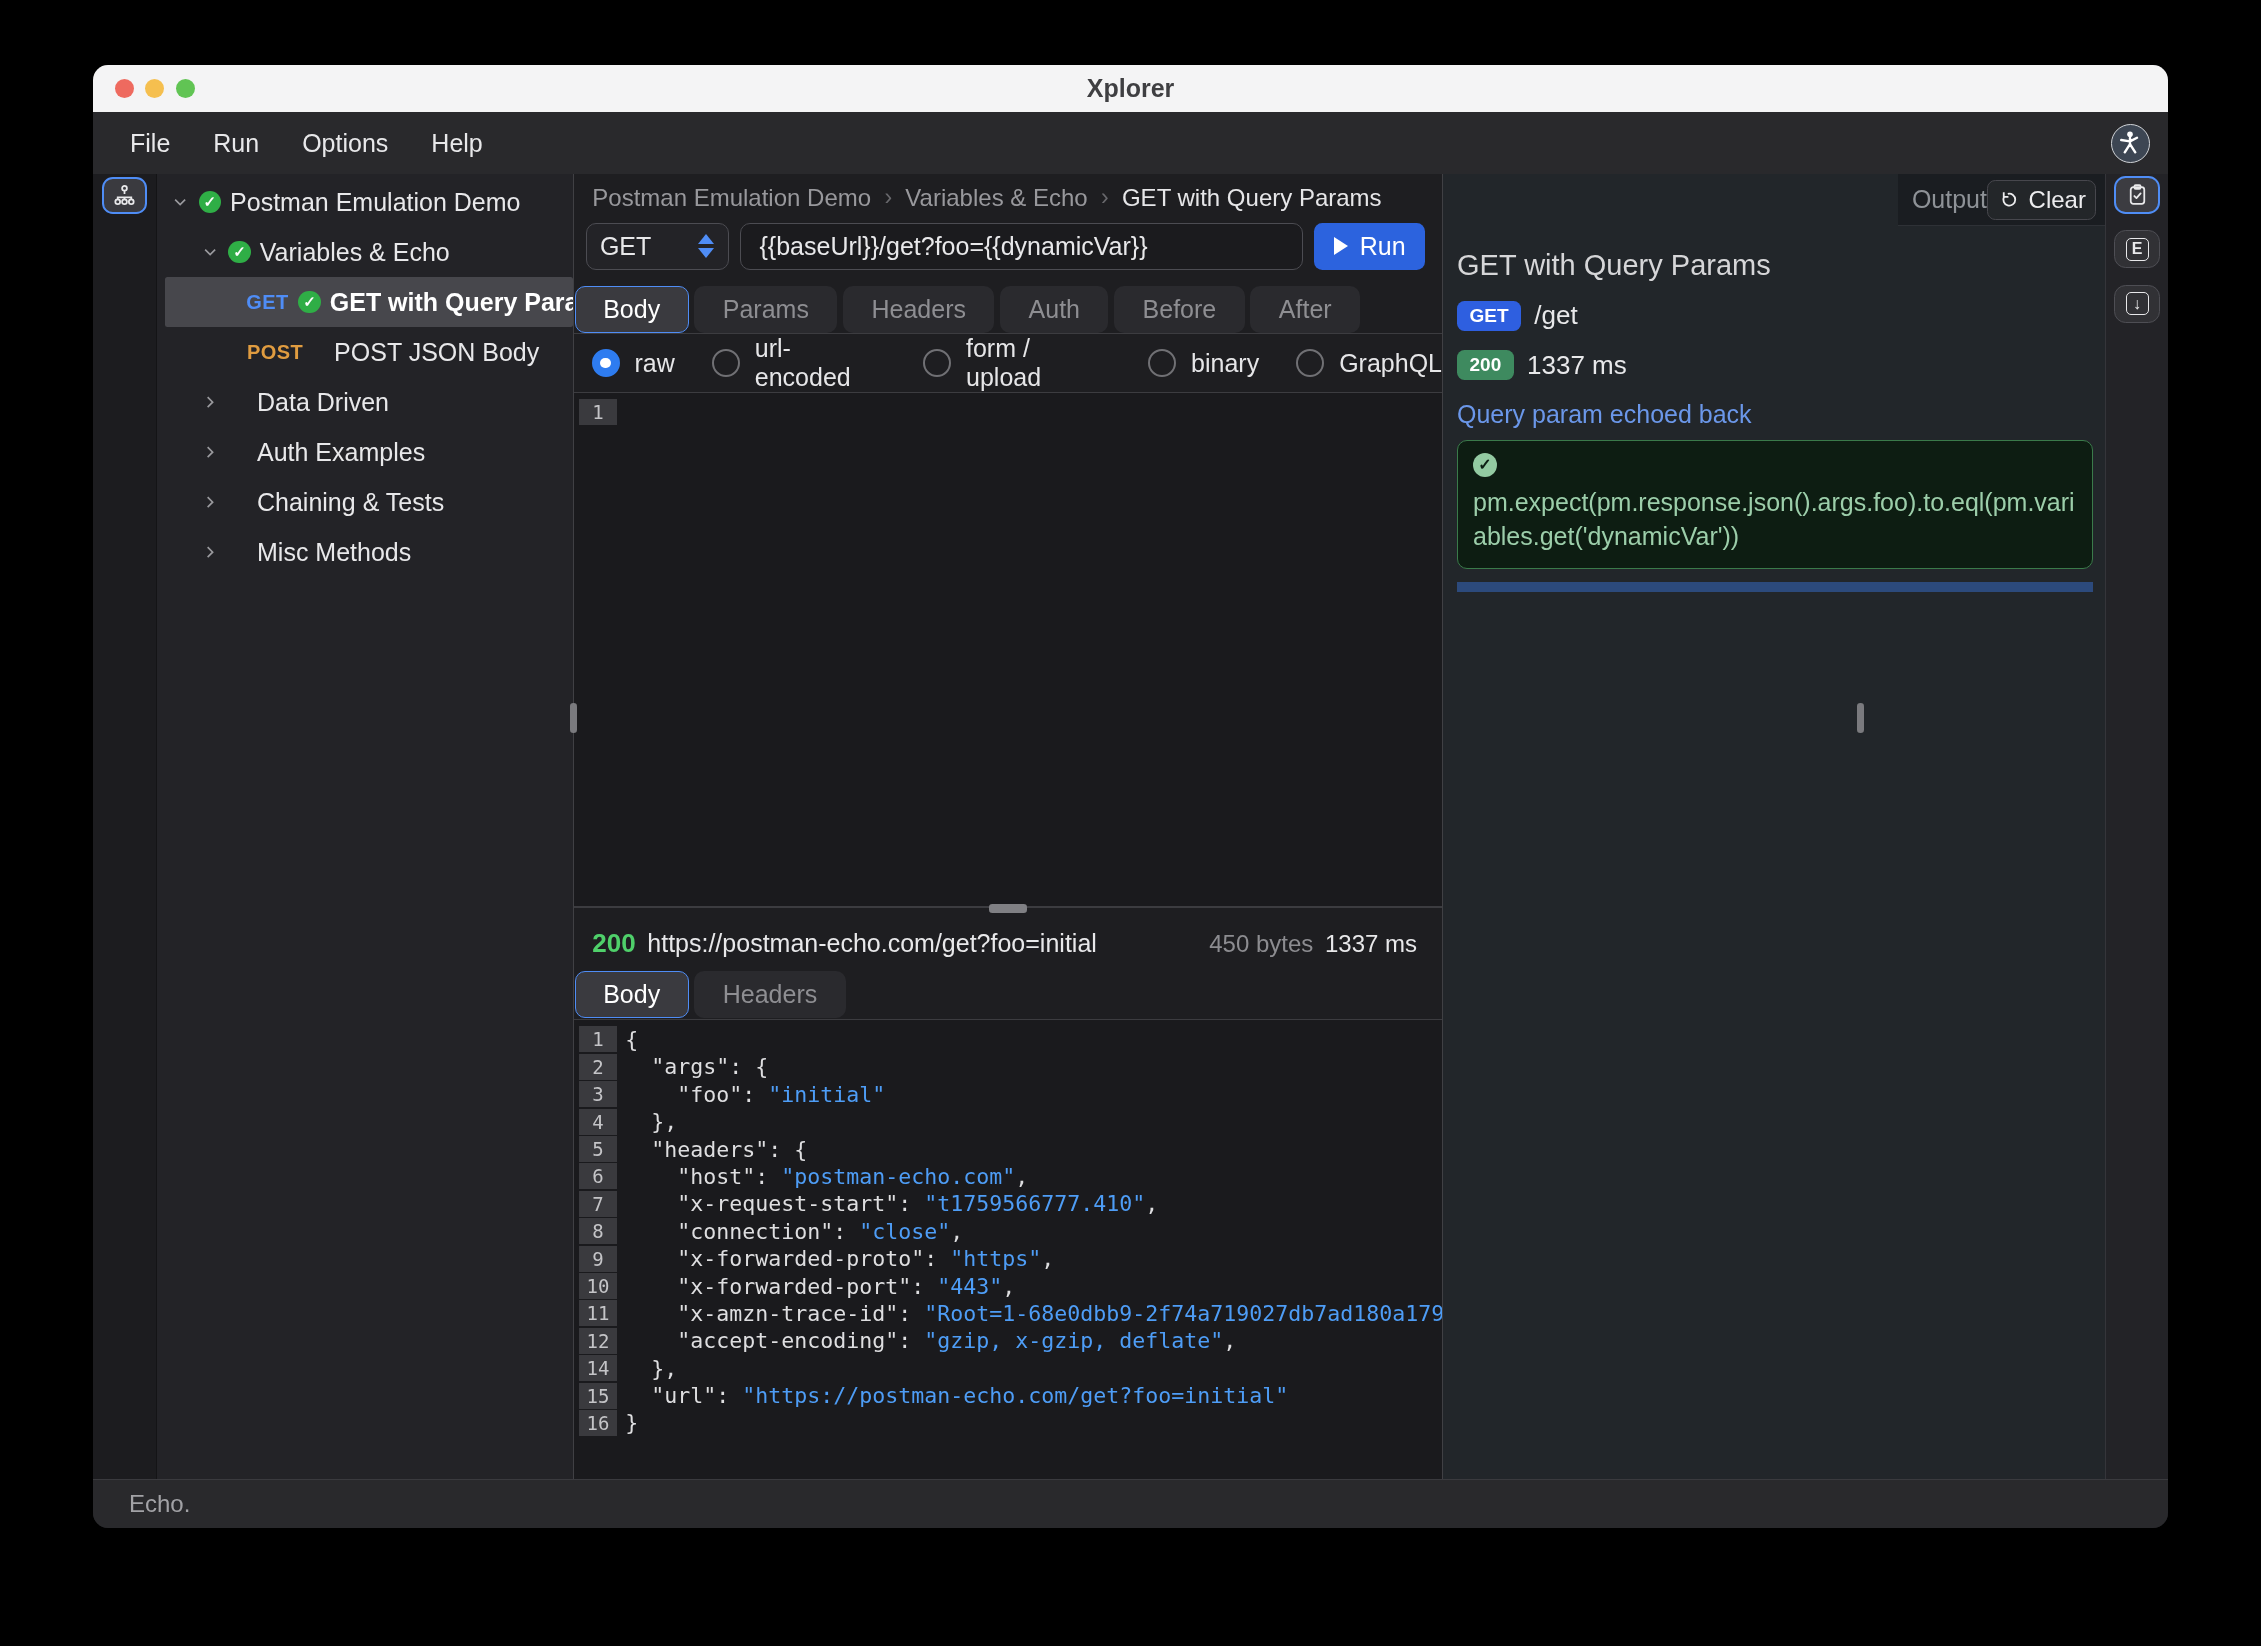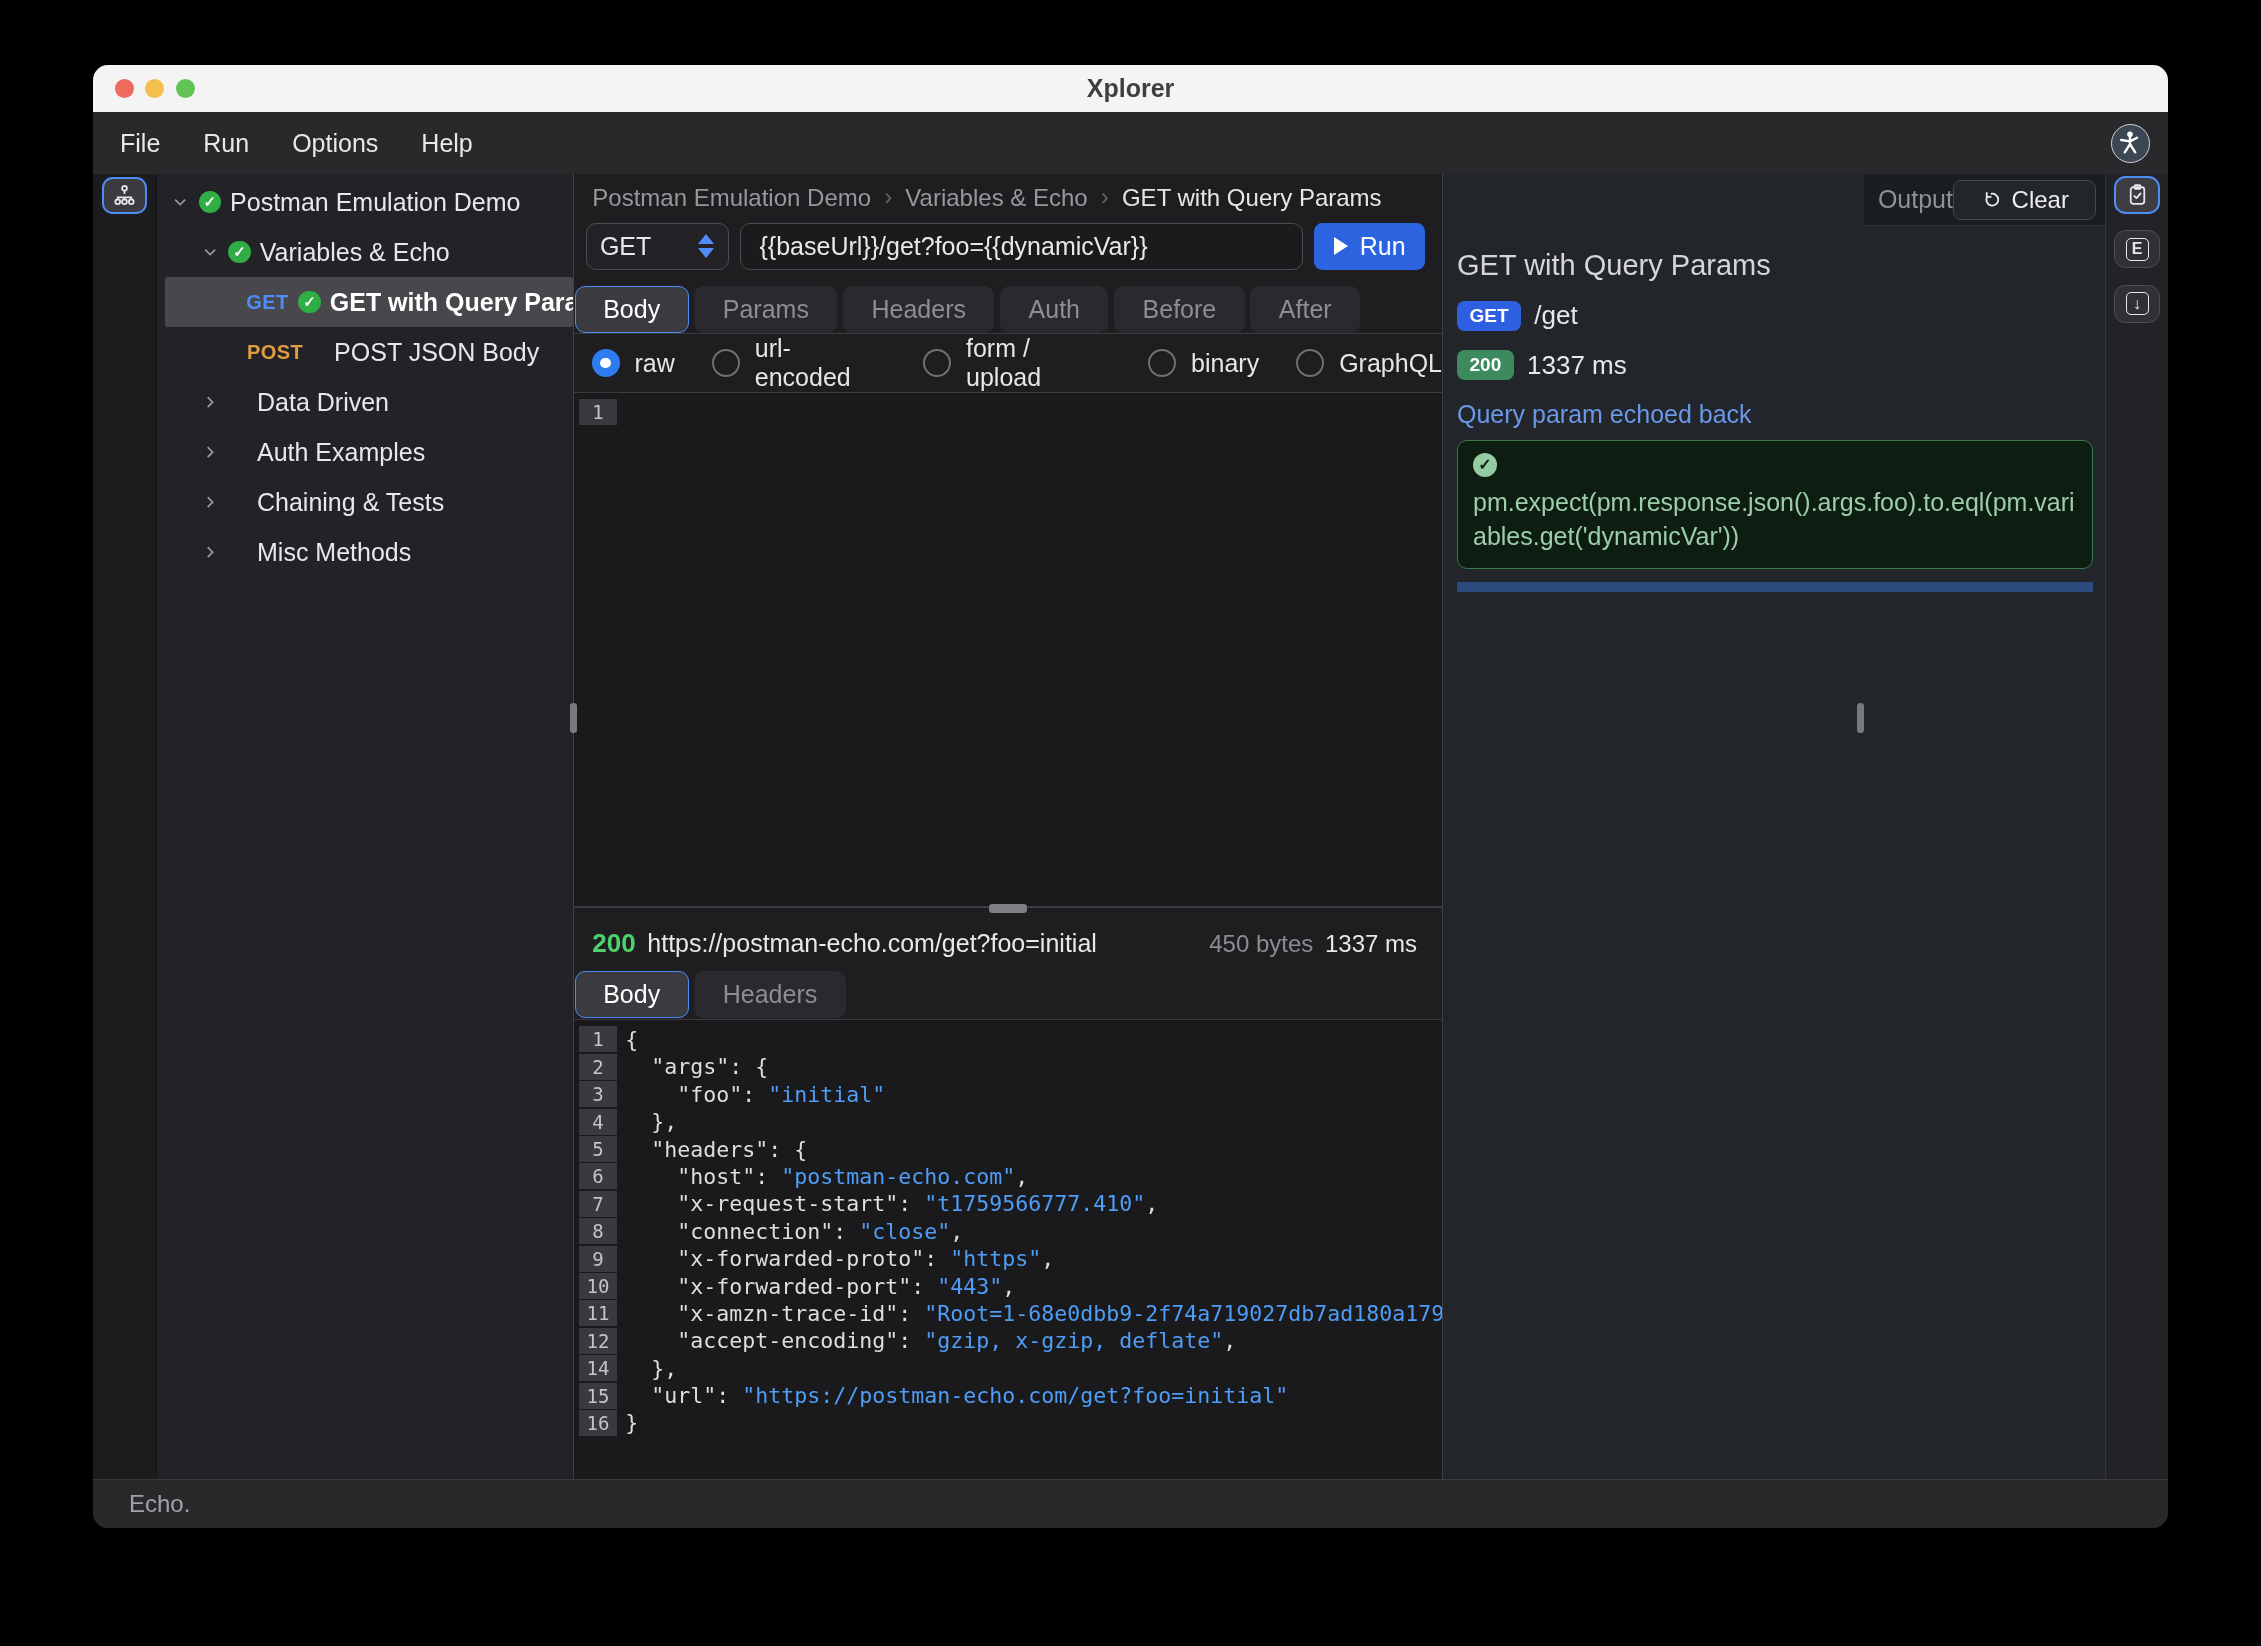--- a/index.html
+++ b/index.html
@@ -12,21 +12,21 @@
   
   .titlebar { height:47px; background:#f4f4f5; position:relative;
               display:flex; align-items:center; justify-content:center; flex:none; }
   .lights { position:absolute; left:21.6px; top:0; height:100%; display:flex; align-items:center; gap:11.6px; }
   .light { width:19px; height:19px; border-radius:50%; display:inline-block; }
   .light.red{background:#ee6a5f;} .light.yellow{background:#f5bf4f;} .light.green{background:#61c454;}
   .title { font-size:25px; font-weight:bold; color:#3f3f42; }
 
   
   .menubar { height:62px; background:#29292c; display:flex; align-items:center;
-             padding-left:27px; flex:none; position:relative; }
+             padding-left:37px; flex:none; position:relative; }
   .menu-item { font-size:25px; color:#e8e8ea; margin-right:43px; cursor:default; }
   .avatar { position:absolute; right:18.3px; top:11.6px; width:39px; height:39px; border-radius:50%;
             background:#3d4653; border:1.7px solid #cfd2d6; display:flex; align-items:center; justify-content:center; }
 
   
   .main { flex:1; display:flex; position:relative; min-height:0; }
 
   .rail { width:64px; background:#1c1c1f; border-right:0.8px solid #141416; flex:none; padding-top:3.3px;
           display:flex; flex-direction:column; align-items:center; }
   .rail-btn { width:45px; height:37px; border-radius:10.8px; background:#3a3a3f; border:2.5px solid #4f8df6;
@@ -114,21 +114,21 @@
   
   .vgrip { position:absolute; top:638px; width:6.7px; height:30px; background:#7a7a7e; border-radius:3.3px; z-index:5; }
   .vgrip.g1 { left:477px; } .vgrip.g2 { left:1764px; }
 
   
   .output { width:663px; flex:none; background:#22262a; border-right:0.8px solid #35353a;
             display:flex; flex-direction:column;align-items:flex-end; }
   .out-head { height:52px; flex:none; background:#1a1d21; border-bottom:0.8px solid #2e3136;
               display:flex; align-items:center; padding:0 9.1px 0 14px; }
   .out-title { font-size:25px; color:#8e9297; }
-  .clear-btn { margin-left:auto; height:40px; padding:0 26px; border-radius:8.3px; background:#232629;
+  .clear-btn { margin-left:auto; height:40px; padding:0 9px; border-radius:8.3px; background:#232629;
                border:1.7px solid #47474d; color:#ececee; font-size:24px; font-family:inherit;
                display:flex; align-items:center; gap:10px; cursor:pointer; }
   .out-body { padding:23px 12.5px 0 14px; }
   .out-req-name { font-size:29px; color:#d6d6d8; }
   .out-row { display:flex; align-items:center; gap:13.3px; margin-top:18.3px; }
   .badge { font-size:19px; font-weight:bold; color:#fff; padding:4.2px 12.5px; border-radius:7.5px; }
   .badge.blue { background:#2e5fe0; }
   .badge.green { background:#3e8a5f; }
   .out-row .rowtext { font-size:26px; color:#e8e8ea; }
   .testlink { display:block; margin-top:19px; font-size:25px; color:#6b97e9; text-decoration:none; cursor:pointer; }

